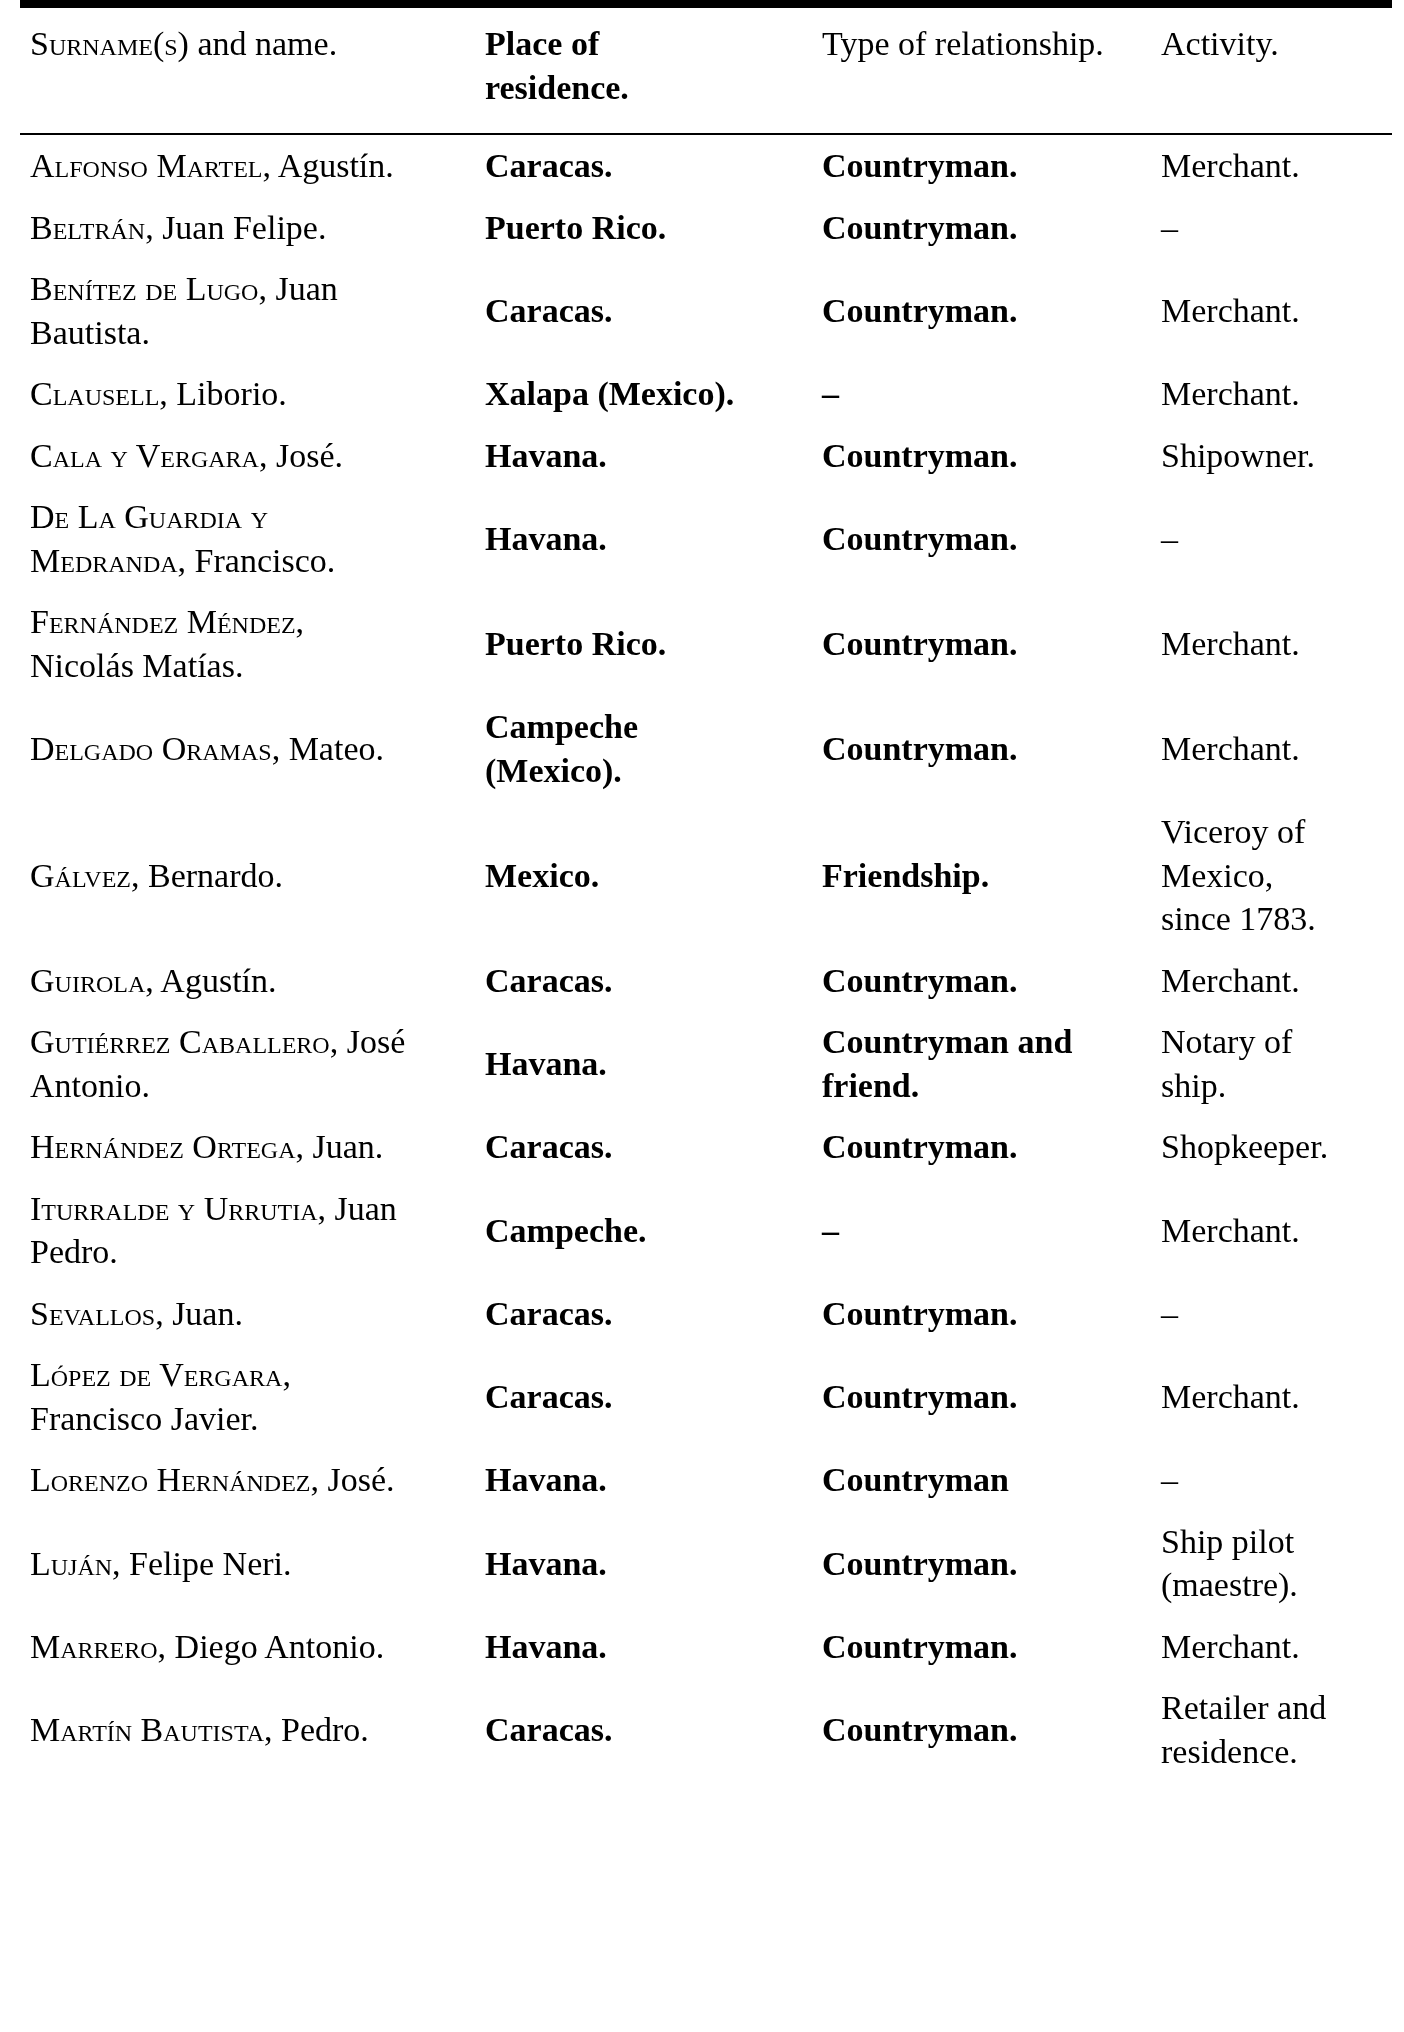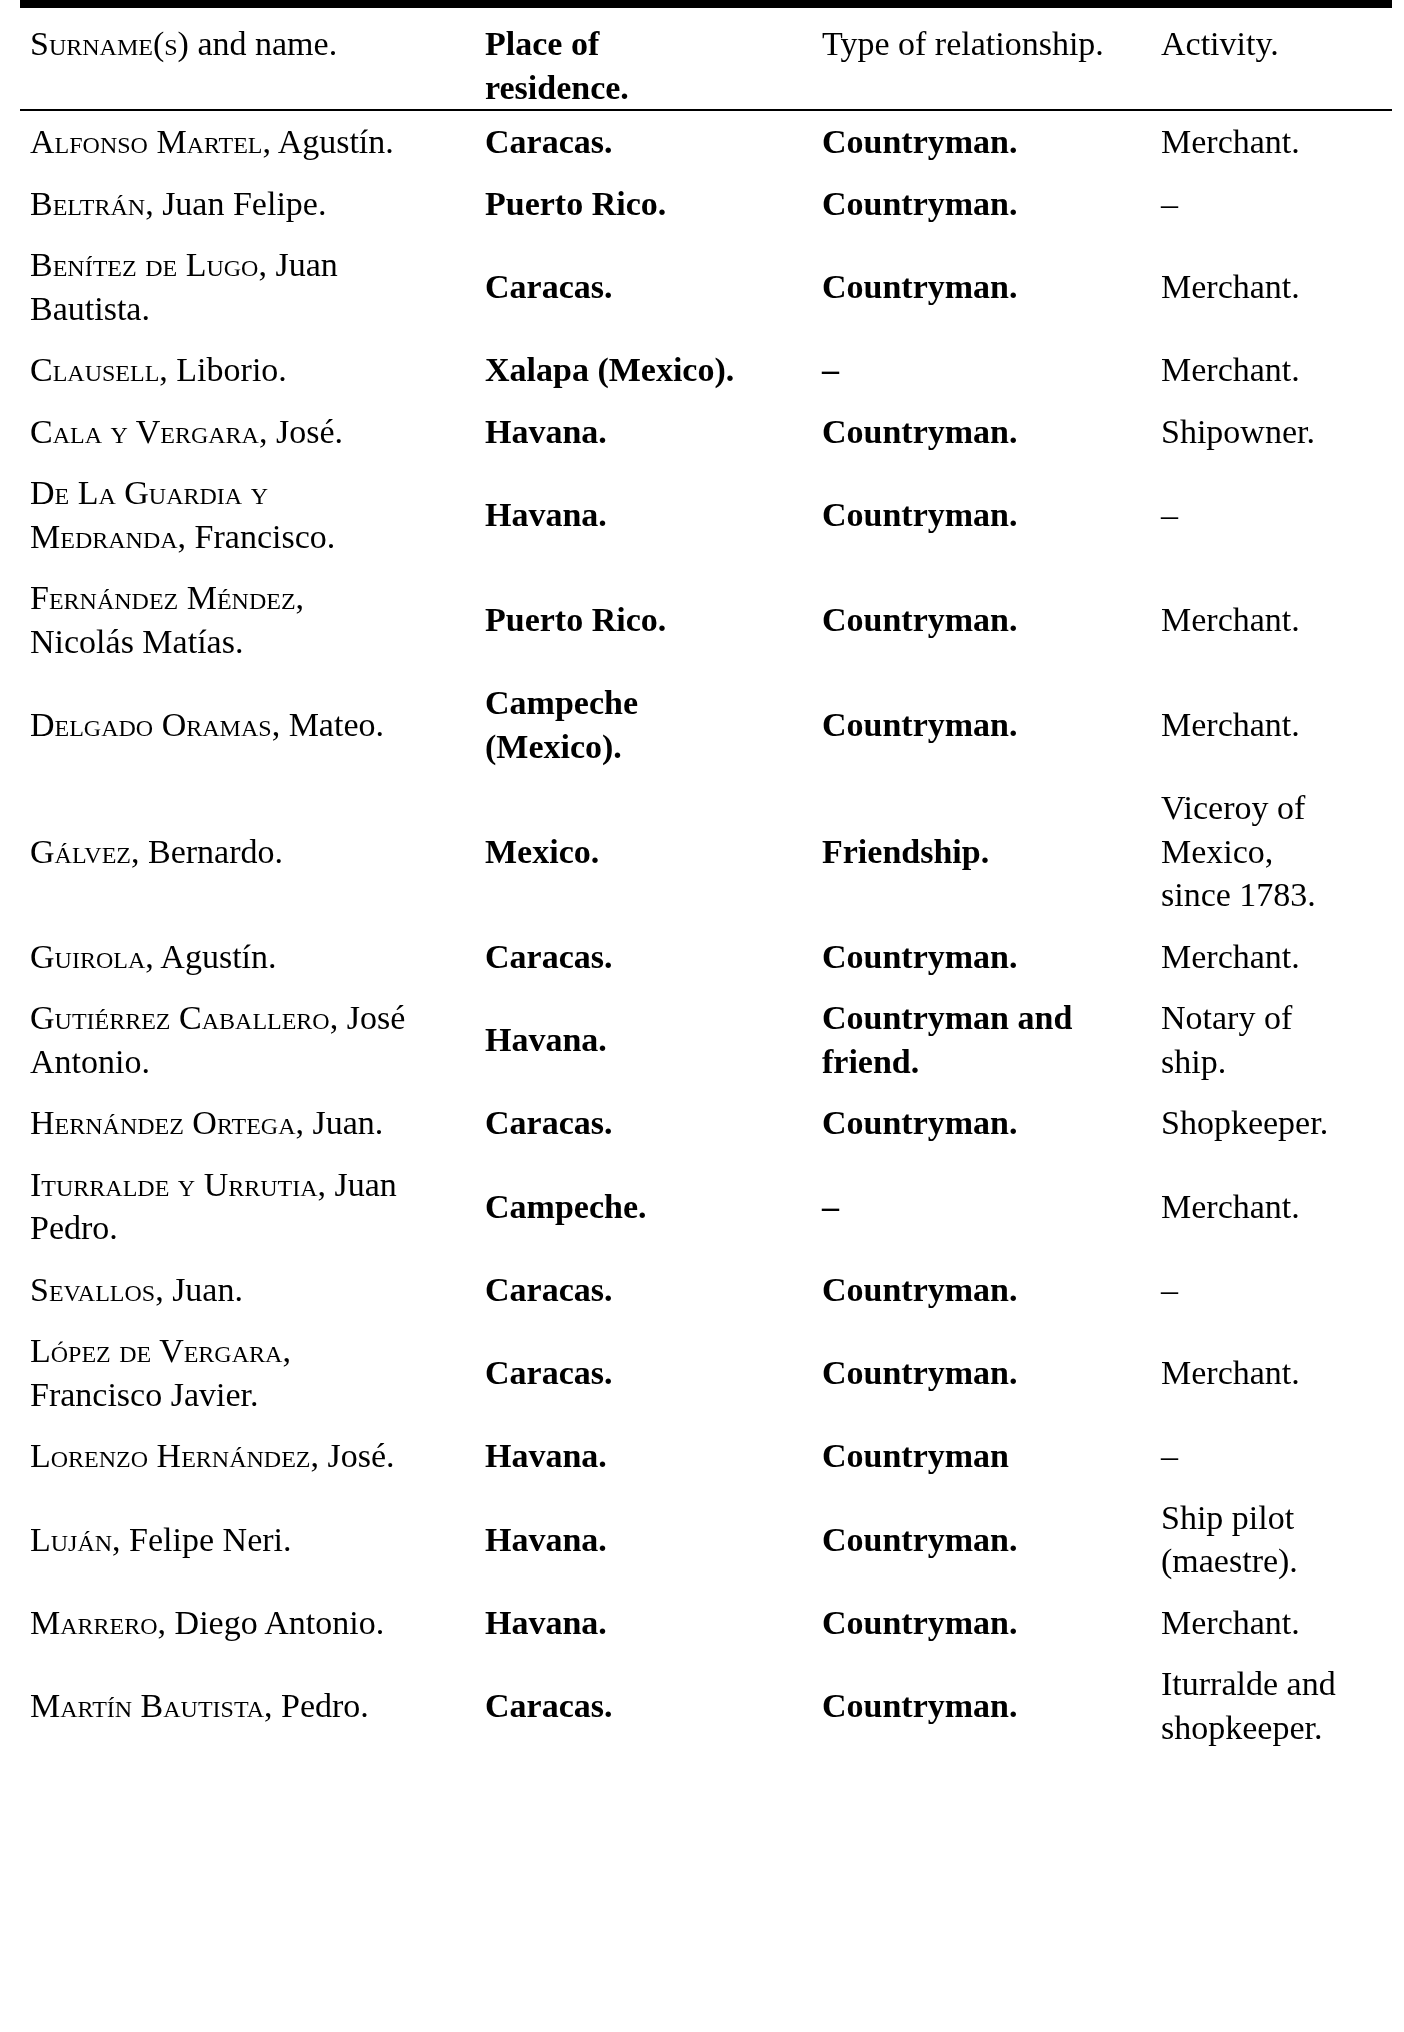--- a/index.html
+++ b/index.html
@@ -37,21 +37,21 @@
   col.c-name  { width: 455px; }
   col.c-place { width: 337px; }
   col.c-rel   { width: 339px; }
   col.c-act   { width: 241px; }
 
   th {
     font-weight: normal;
     text-align: left;
     vertical-align: top;
     border-bottom: 2px solid #000000;
-    padding: 14px 0 0 10px;
+    padding: 14px 0 24px 10px;
     margin-top: 12px;
   }
   th.h-name  { padding-right: 59px; }
   th.h-place { padding-right: 65px; font-weight: bold; }
   th.h-rel   { padding-right: 29px; }
   th.h-act   { padding-right: 51px; }
 
   td {
     text-align: left;
     vertical-align: middle;
@@ -214,17 +214,17 @@
     <td class="name-cell"><span class="sc">Marrero</span><span>, Diego Antonio.</span></td>
     <td class="place-cell">Havana.</td>
     <td class="rel-cell">Countryman.</td>
     <td class="act-cell">Merchant.</td>
   </tr>
 
   <tr>
     <td class="name-cell"><span class="sc">Martín Bautista</span><span>, Pedro.</span></td>
     <td class="place-cell">Caracas.</td>
     <td class="rel-cell">Countryman.</td>
-    <td class="act-cell">Iturralde and shopkeeper.</td>
+    <td class="act-cell">Retailer and residence.</td>
   </tr>
 </tbody>
   </table>
 </div>
 
 </body></html>

